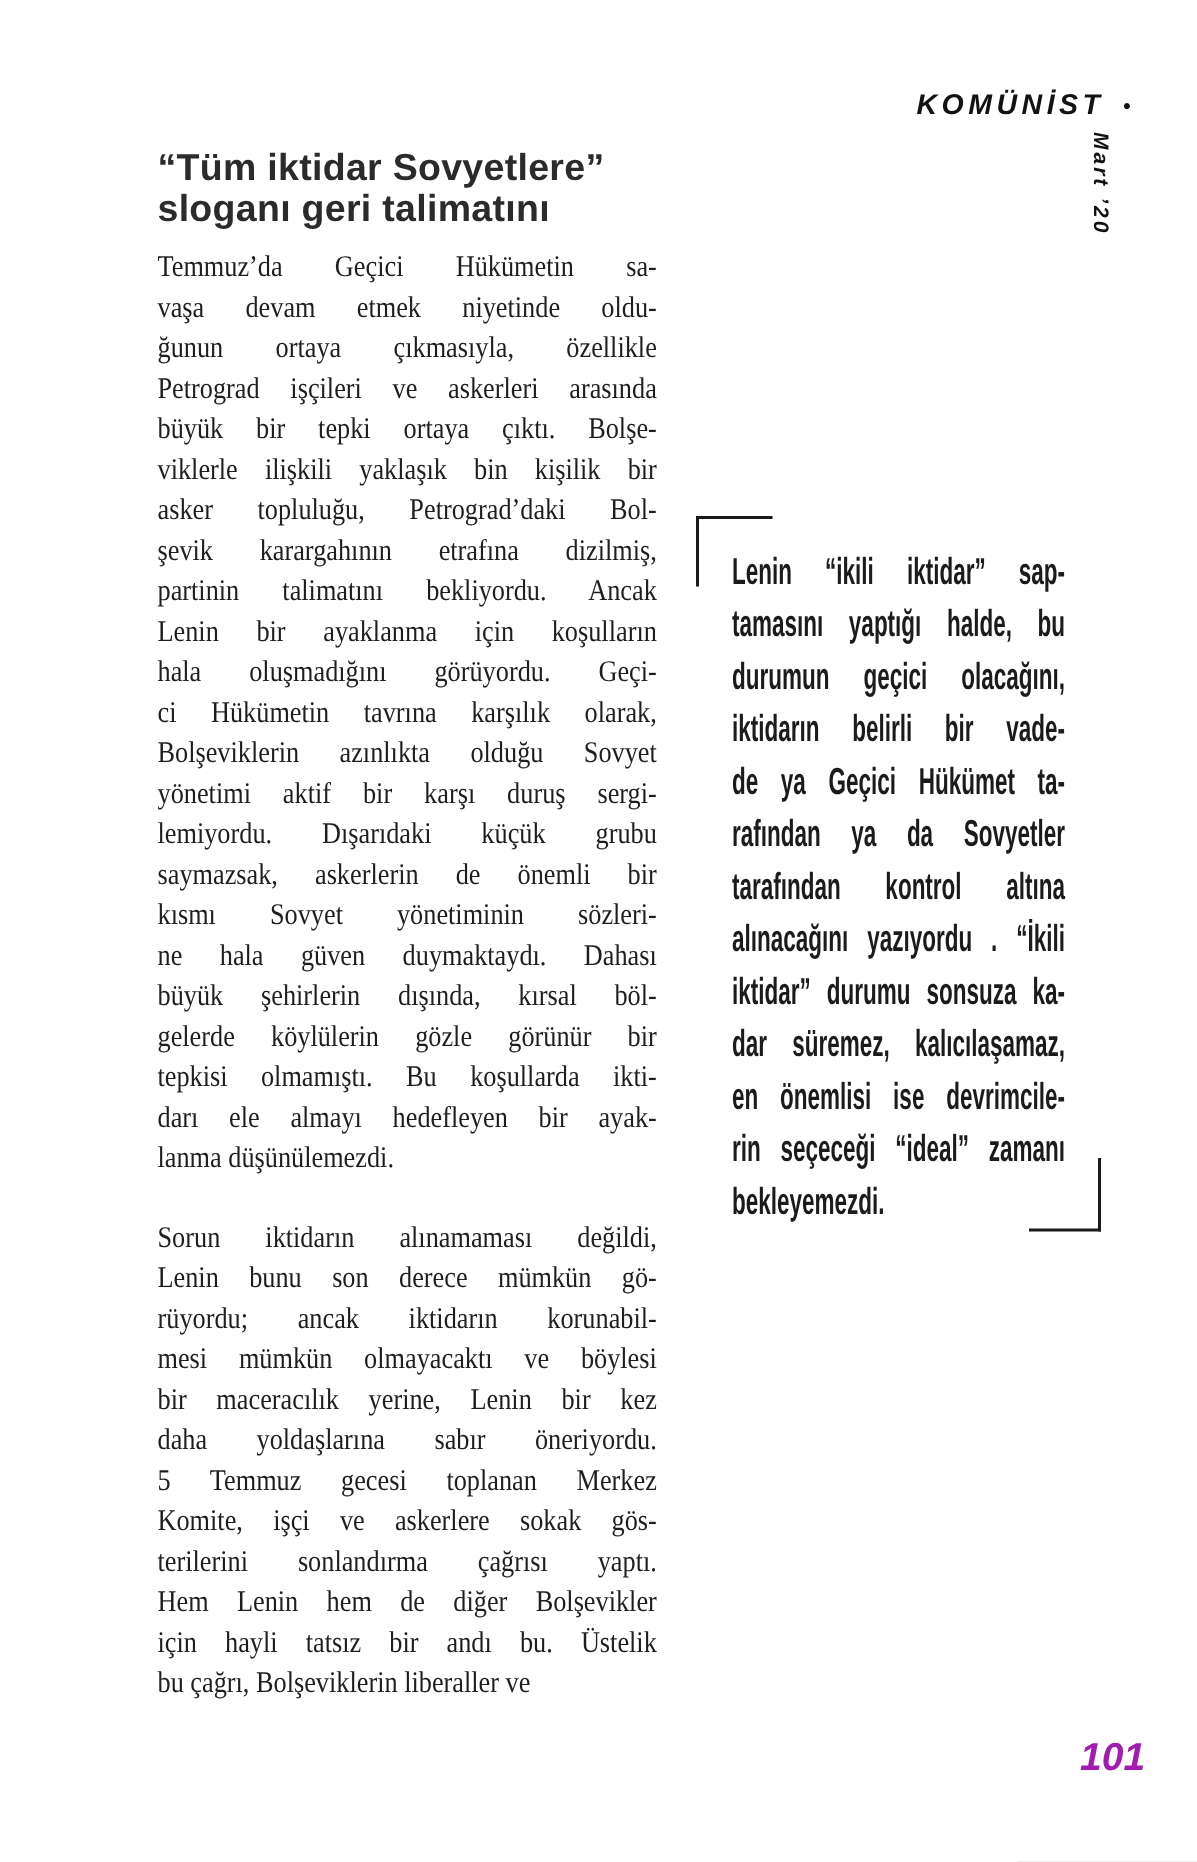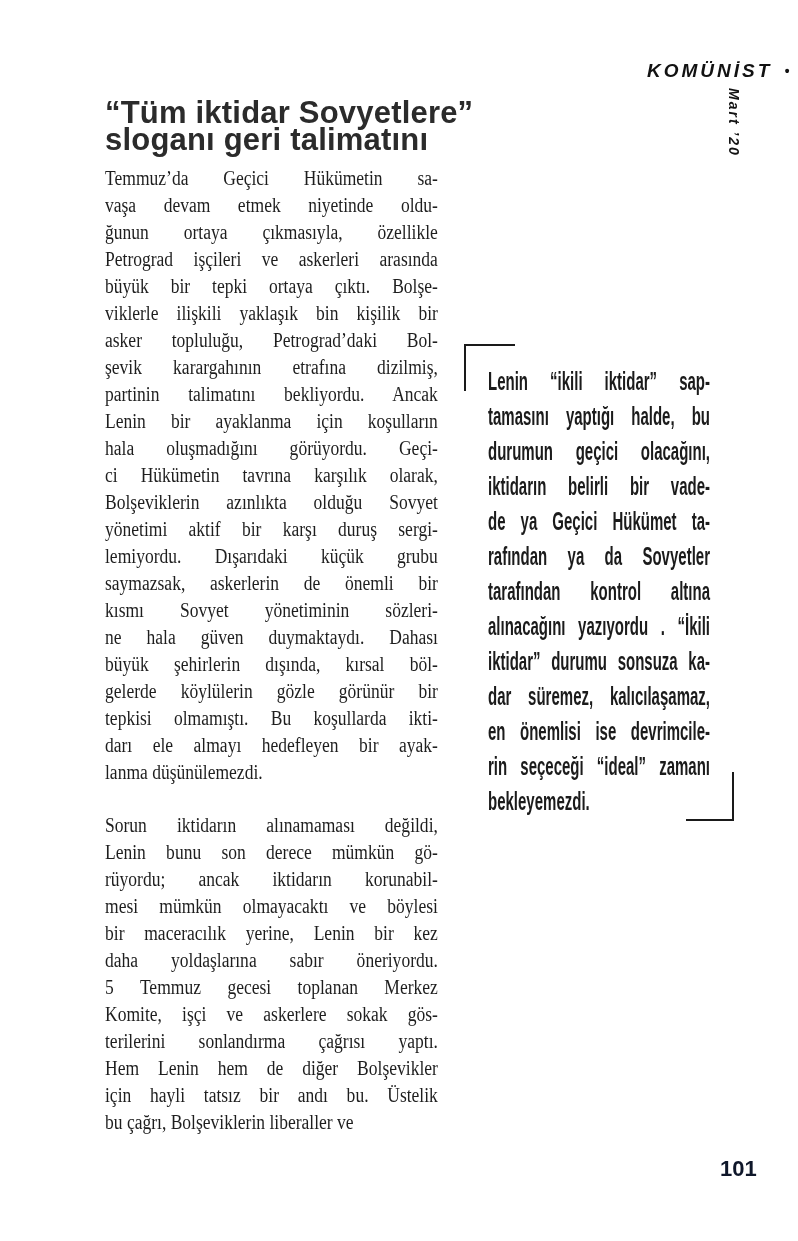--- a/index.html
+++ b/index.html
@@ -18,21 +18,20 @@
     position: absolute;
     top: 60px;
     left: 611px;
     font-family: "Liberation Sans", sans-serif;
     font-weight: bold;
     font-style: italic;
     font-size: 19px;
     letter-spacing: 3px;
     color: #121212;
     white-space: nowrap;
-    margin-left: 36px;
   }
   .masthead .bullet {
     font-size: 14px;
     letter-spacing: 0;
     margin-left: 4px;
     vertical-align: 1px;
   }
   .issue {
     position: absolute;
     top: 88px;
@@ -48,21 +47,21 @@
     white-space: nowrap;
   }
   
   .title {
     position: absolute;
     top: 99px;
     left: 105px;
     width: 370px;
     font-family: "Liberation Sans", sans-serif;
     font-weight: bold;
-    font-size: 31px;
+    font-size: 25px;
     line-height: 27px;
     letter-spacing: 0.2px;
     color: #2b2b2b;
   }
   .title-line { display: block; }
   
   .body-col {
     position: absolute;
     top: 165px;
     left: 105px;
@@ -110,22 +109,23 @@
     height: 49px;
     border-bottom: 2px solid #1a1a1a;
     border-right: 2px solid #1a1a1a;
   }
   .page-number {
     position: absolute;
     top: 1156px;
     left: 720px;
     font-family: "Liberation Sans", sans-serif;
     font-weight: bold;
-    font-size: 22px;
-    color: #0f172a;
+    font-size: 26px;
+    color: #a21caf;
+    font-style: italic;
   }
 </style>
 </head>
 <body>
 
 <div class="page">
 
   <div class="masthead">
     <span>KOMÜNİST</span>
     <span class="bullet">•</span>

